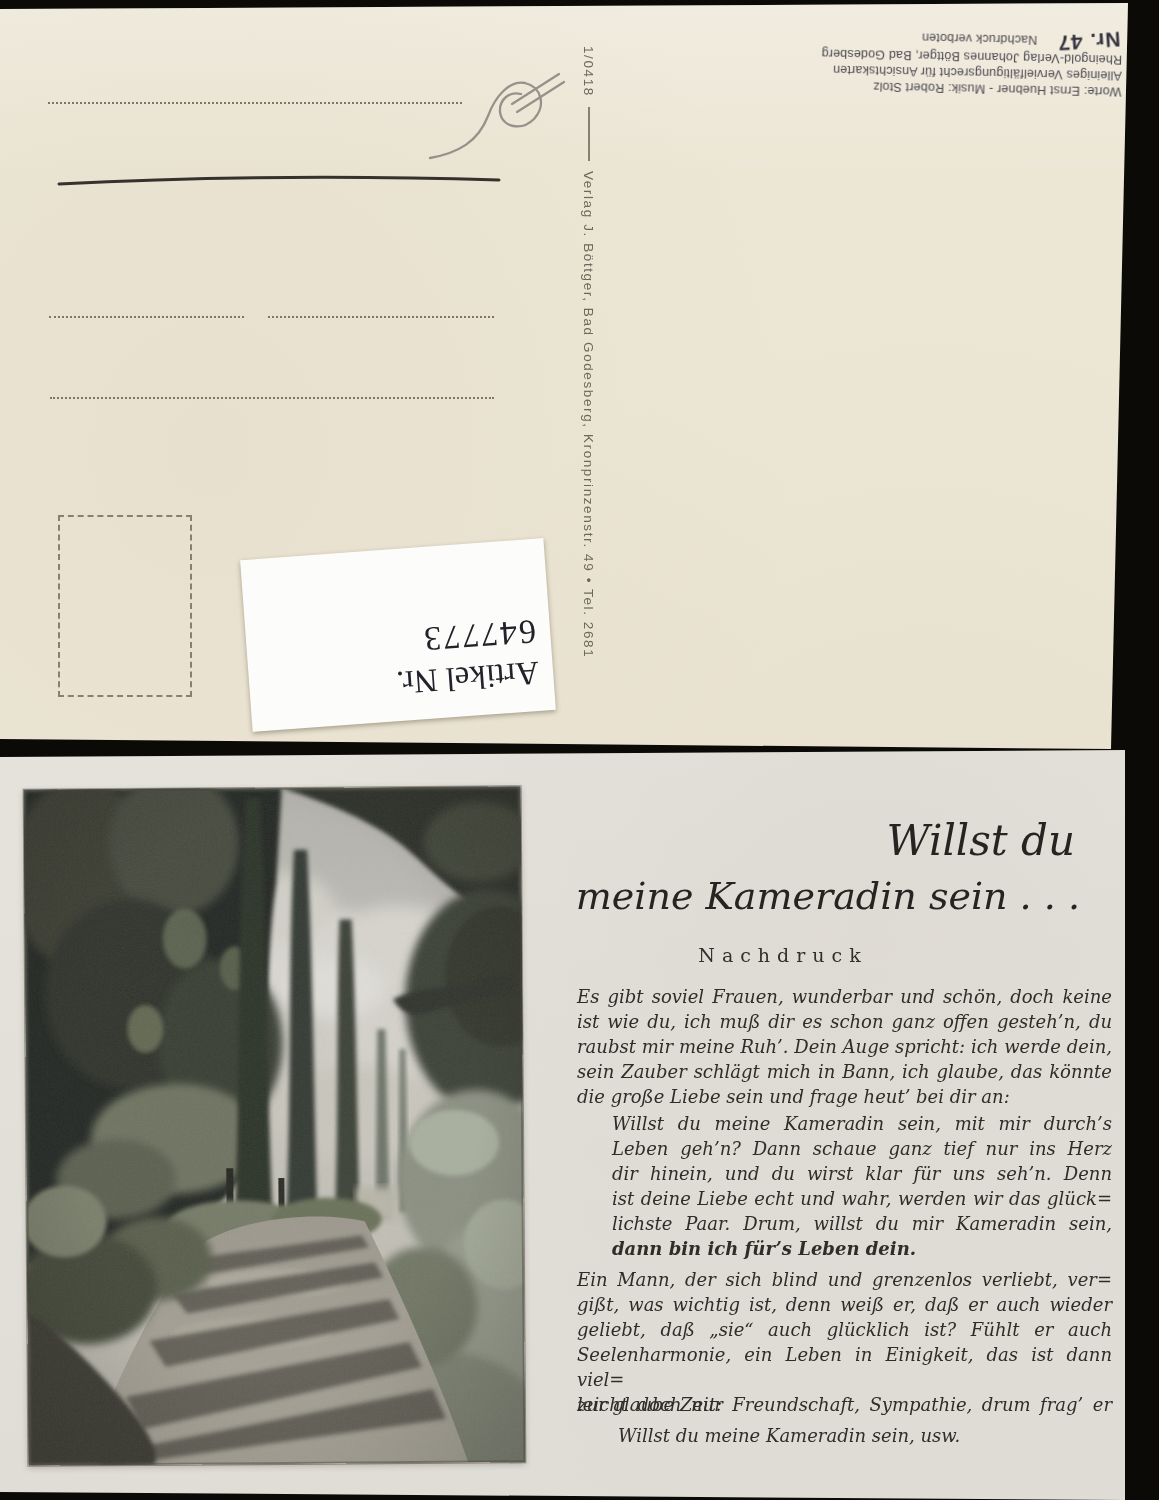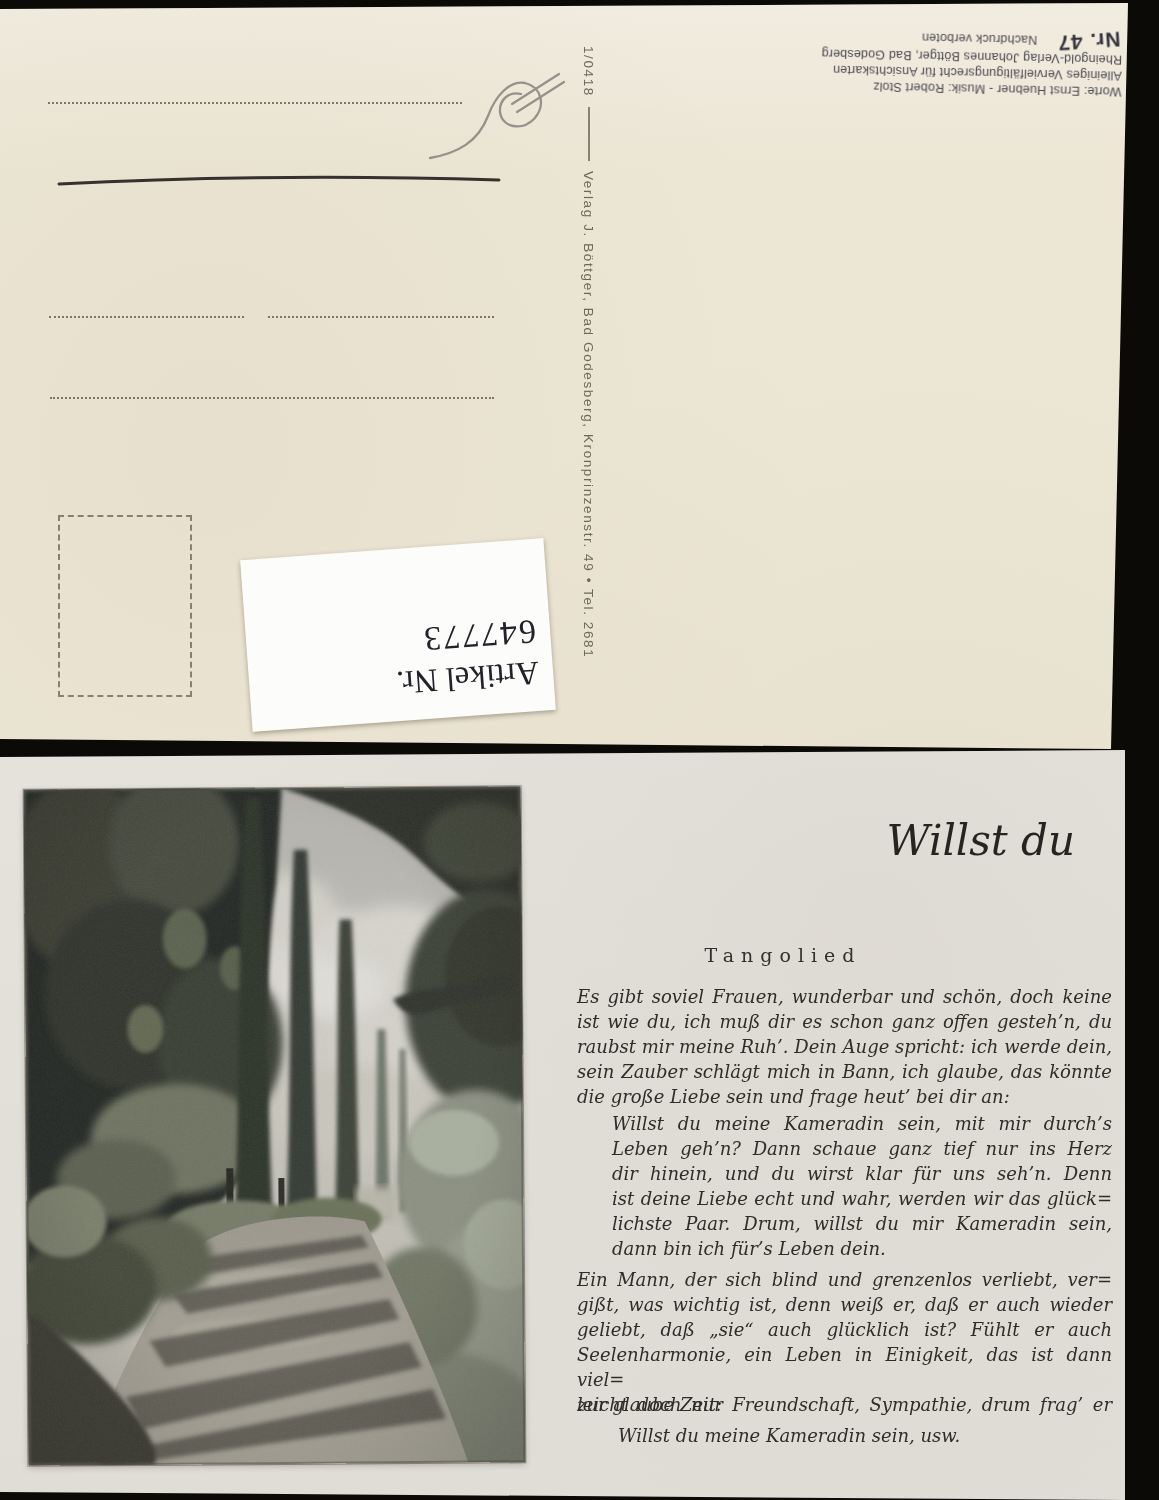--- a/index.html
+++ b/index.html
@@ -70,21 +70,21 @@
     font-family:"DejaVu Serif",serif;font-size:19px;letter-spacing:7px;color:#33302b;}
 
   .verse{position:absolute;font-family:"DejaVu Serif",serif;font-style:italic;
     font-size:18px;line-height:25px;color:#302d28;
     white-space:pre-line;text-align:justify;text-align-last:justify;}
   .verse-last{position:absolute;font-family:"DejaVu Serif",serif;font-style:italic;
     font-size:18px;line-height:25px;color:#302d28;white-space:nowrap;text-align:right;}
   .v1b{left:577px;top:984px;width:535px;}
   .v1l{left:577px;top:1084px;}
   .v2b{left:612px;top:1111px;width:500px;}
-  .v2l{left:612px;top:1236px;}
+  .v2l{left:612px;top:1236px;font-weight:bold;}
   .v3b{left:577px;top:1267px;width:535px;}
   .v3l{left:577px;top:1392px;}
   .v4 {left:618px;top:1423px;}
 </style>
 </head>
 <body>
 
 <div class="stage">
 
   <div class="card-back">
@@ -242,21 +242,22 @@
         <ellipse cx="38" cy="432" rx="42" ry="36" fill="#797e6b" filter="url(#b2)"></ellipse>
         <path d="M0,676 L0,520 C35,545 80,590 110,630 C125,652 130,666 126,676 Z" fill="#3b3a32" filter="url(#b2)"></path>
       </g>
 
       <rect width="497" height="676" fill="url(#vin)"></rect>
       <rect width="497" height="676" filter="url(#grain)" opacity="0.45"></rect>
       <rect x="1" y="1" width="495" height="674" fill="none" stroke="#4a463c" stroke-width="2" opacity="0.45"></rect>
     </svg>
 
     <div class="t1">Willst du</div>
-    <div class="sub">Tangolied</div>
+    <div class="t2">meine Kameradin sein . . .</div>
+    <div class="sub">Nachdruck</div>
 
     <div class="verse v1b">Es gibt soviel Frauen, wunderbar und schön, doch keine
 ist wie du, ich muß dir es schon ganz offen gesteh’n, du
 raubst mir meine Ruh’. Dein Auge spricht: ich werde dein,
 sein Zauber schlägt mich in Bann, ich glaube, das könnte</div>
     <div class="verse-last v1l">die große Liebe sein und frage heut’ bei dir an:</div>
 
     <div class="verse v2b">Willst du meine Kameradin sein, mit mir durch’s
 Leben geh’n? Dann schaue ganz tief nur ins Herz
 dir hinein, und du wirst klar für uns seh’n. Denn

